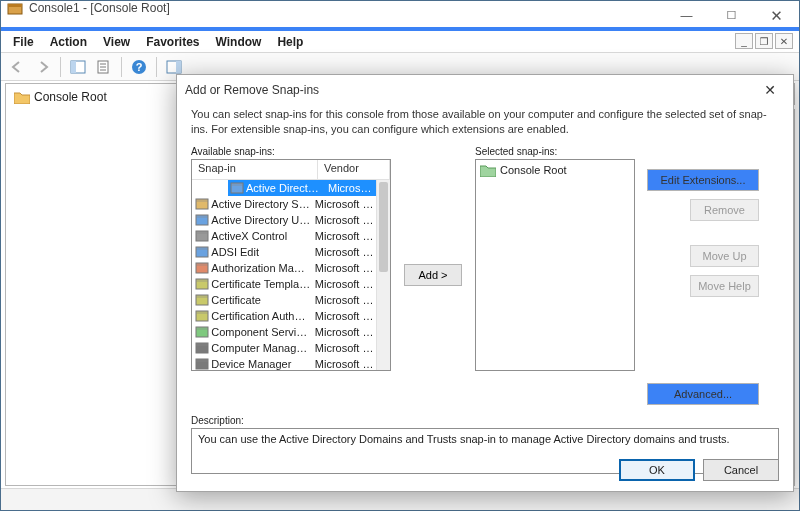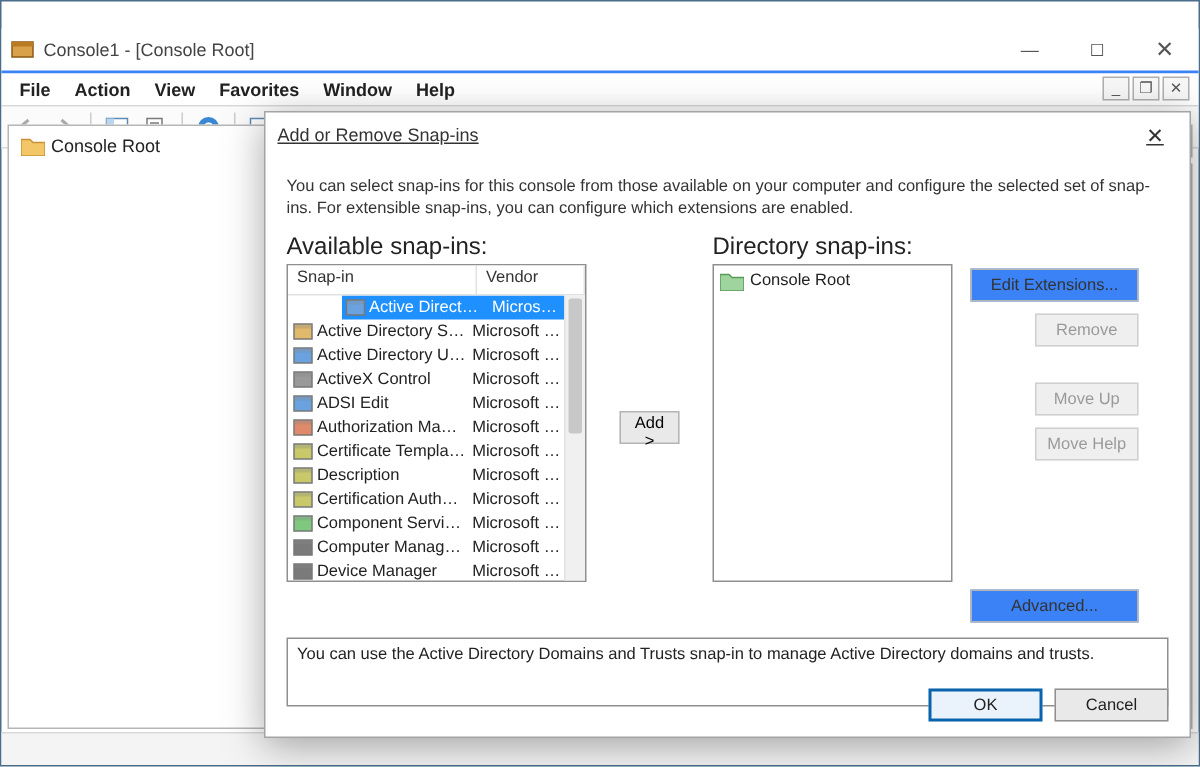--- a/index.html
+++ b/index.html
@@ -2,21 +2,21 @@
 <html><head>
 <meta charset="utf-8">
 <style>
   * { box-sizing: border-box; font-family: "Segoe UI", Tahoma, sans-serif; }
   body { margin:0; padding:0; width:800px; height:511px; background:#f3f3f3; overflow:hidden; font-size:12px; color:#222; }
   .win {
     position:absolute; left:0; top:0; width:800px; height:511px;
     background:#fff; border:1px solid #4a6d8c;
   }
   .titlebar {
-    height:30px; display:flex; align-items:center; padding:0 0 0 6px; background:#fff; border-bottom:2px solid #3b82f6;margin-top:18px;
+    height:30px; display:flex; padding:0 0 0 6px; background:#fff; border-bottom:4px solid #3b82f6;
   }
   .titlebar .icon { width:16px; height:16px; margin-right:6px; }
   .titlebar .title { flex:1; font-size:12px; color:#444; }
   .titlebar .ctrls { display:flex; }
   .titlebar .ctrls div { width:45px; height:29px; display:flex; align-items:center; justify-content:center; color:#555; }
   .menubar { height:22px; display:flex; align-items:center; padding:0 4px; background:#fff; border-bottom:1px solid #d8d8d8; position:relative;}
   .menubar span { padding:2px 8px; font-size:12px;font-weight:bold; }
   .mdibtns { position:absolute; right:6px; top:2px; display:flex; gap:0; }
   .mdibtns div { width:18px; height:16px; border:1px solid #b0b0b0; margin-left:2px; display:flex;align-items:center;justify-content:center;font-size:10px;color:#555;background:#f7f7f7;}
   .toolbar { height:28px; display:flex; align-items:center; padding:2px 4px; gap:2px; border-bottom:1px solid #d8d8d8; background:#fbfbfb;}
@@ -32,46 +32,46 @@
   .actionheader { height:22px; border:1px solid #b6b6b6; background:#eef4fb; position:relative;}
   .actionheader::after{content:"▼"; position:absolute; right:6px; top:3px; font-size:9px; color:#334;}
   .actionbody { flex:1; border:1px solid #b6b6b6; background:#fff; position:relative;}
   .actionbody::after{content:"▶"; position:absolute; right:6px; top:4px; font-size:9px; color:#334;}
   .statusbar { position:absolute; left:0; right:0; bottom:0; height:22px; border-top:1px solid #d8d8d8; background:#f4f4f4;}
   
   .dialog {
     position:absolute; left:176px; top:74px; width:618px; height:418px;
     background:#fff; border:1px solid #a4a4a4; box-shadow:0 5px 25px rgba(0,0,0,.35);
   }
-  .dlg-title { height:30px; display:flex; align-items:center; padding:0 8px; font-size:12px; color:#333;text-decoration:underline;}
+  .dlg-title { height:30px; display:flex; align-items:center; padding:0 8px; font-size:12px; color:#333;}
   .dlg-title .x { margin-left:auto; width:30px; height:24px; display:flex;align-items:center;justify-content:center; font-size:14px;}
   .dlg-body { padding:0 14px; }
-  .intro { font-size:11px; color:#333; line-height:1.4; margin:12px 0 8px;}
+  .intro { font-size:11px; color:#333; line-height:1.4; margin:2px 0 8px;}
   .cols { display:flex; gap:10px; }
   .col-left { width:200px; }
   .col-mid { width:64px; display:flex; align-items:center; justify-content:center;}
   .col-right { flex:1; display:flex; gap:12px;}
-  .lbl { font-size:16px; margin-bottom:2px; display:block;}
+  .lbl { font-size:10px; margin-bottom:2px; display:block;}
   .listbox { border:1px solid #8f8f8f; height:212px; background:#fff; position:relative;}
   .lv-header { display:flex; height:20px; background:#fff; border-bottom:1px solid #e1e1e1;}
   .lv-header div { padding:2px 6px; font-size:11px; color:#333; border-right:1px solid #e1e1e1;}
   .lv-body { position:absolute; top:20px; bottom:0; left:0; right:14px; overflow:hidden;}
   .lv-row { display:flex; height:16px; align-items:center; font-size:11px;}
   .lv-row .ic { width:16px; height:14px; margin:0 2px; display:flex;align-items:center;justify-content:center;}
   .lv-row .c1 { width:108px; white-space:nowrap; overflow:hidden; text-overflow:ellipsis; padding-right:4px;}
   .lv-row .c2 { width:64px; white-space:nowrap; overflow:hidden; text-overflow:ellipsis;}
   .lv-row.sel { background:#1e90ff; color:#fff;margin-left:36px;}
   .lv-scroll { position:absolute; top:20px; right:0; bottom:0; width:14px; background:#f0f0f0; border-left:1px solid #e1e1e1;}
   .lv-scroll .thumb { position:absolute; left:2px; right:2px; top:2px; height:90px; background:#c8c8c8; border-radius:2px;}
   .selectedbox { border:1px solid #8f8f8f; height:212px; width:160px; background:#fff; padding:4px;}
   .sel-item { display:flex; align-items:center; gap:4px; font-size:11px;}
   .btncol { display:flex; flex-direction:column; gap:8px; width:112px;}
   .wbtn { height:22px; font-size:11px; background:#3b82f6; border:1px solid #b4b4b4; display:flex;align-items:center;justify-content:center; color:#333;}
   .wbtn.disabled { color:#9a9a9a; background:#efefef; border-color:#d0d0d0;margin-left:43px;}
-  .addbtn { width:40px; height:22px; font-size:11px; background:#e9e9e9; border:1px solid #b4b4b4;}
+  .addbtn { width:58px; height:22px; font-size:11px; background:#e9e9e9; border:1px solid #b4b4b4;}
   .descbox { margin-top:10px;}
   .descfield { border:1px solid #8f8f8f; height:46px; padding:4px 6px; font-size:11px; background:#fff;}
   .dlg-footer { position:absolute; right:14px; bottom:10px; display:flex; gap:8px;}
   .fbtn { width:76px; height:22px; font-size:11px; background:#e9e9e9; border:1px solid #8f8f8f; display:flex;align-items:center;justify-content:center;}
   .fbtn.primary { border:2px solid #0a64ad; background:#eaf3fb;}
   svg { display:block; }
 </style>
 </head>
 <body>
 
@@ -254,21 +254,21 @@
                 <span class="c1">Certificate Templates</span>
                 <span class="c2">Microsoft Cor...</span>
               </div>
               <div class="lv-row">
                 <span class="ic">
                   <svg width="14" height="14">
                     <rect x="1" y="2" width="12" height="10" fill="#c9c96a" stroke="#777"></rect>
                     <rect x="1" y="2" width="12" height="3" fill="#888" opacity=".3"></rect>
                   </svg>
                 </span>
-                <span class="c1">Description</span>
+                <span class="c1">Certificate</span>
                 <span class="c2">Microsoft Cor...</span>
               </div>
               <div class="lv-row">
                 <span class="ic">
                   <svg width="14" height="14">
                     <rect x="1" y="2" width="12" height="10" fill="#c9c96a" stroke="#777"></rect>
                     <rect x="1" y="2" width="12" height="3" fill="#888" opacity=".3"></rect>
                   </svg>
                 </span>
                 <span class="c1">Certification Authority</span>
@@ -310,21 +310,21 @@
             </div>
         </div>
       </div>
 
       <div class="col-mid">
         <button class="addbtn">Add &gt;</button>
       </div>
 
       <div class="col-right">
         <div style="width:160px">
-          <span class="lbl">Directory snap-ins:</span>
+          <span class="lbl">Selected snap-ins:</span>
           <div class="selectedbox">
             <div class="sel-item">
               <span>
                   <svg width="16" height="13">
                     <path d="M0 2h6l2 2h8v9H0z" fill="#9fd49f" stroke="#5a9a5a"></path>
                   </svg>
                 </span>
               <span>Console Root</span>
             </div>
           </div>
@@ -336,20 +336,21 @@
           <div style="height:8px"></div>
           <div class="wbtn disabled">Move Up</div>
           <div class="wbtn disabled">Move Help</div>
           <div style="flex:1"></div>
           <div class="wbtn" style="margin-top:70px">Advanced...</div>
         </div>
       </div>
     </div>
 
     <div class="descbox">
+      <span class="lbl">Description:</span>
       <div class="descfield">You can use the Active Directory Domains and Trusts snap-in to manage Active Directory domains and trusts.</div>
     </div>
   </div>
 
   <div class="dlg-footer">
     <div class="fbtn primary">OK</div>
     <div class="fbtn">Cancel</div>
   </div>
 </div>
 

